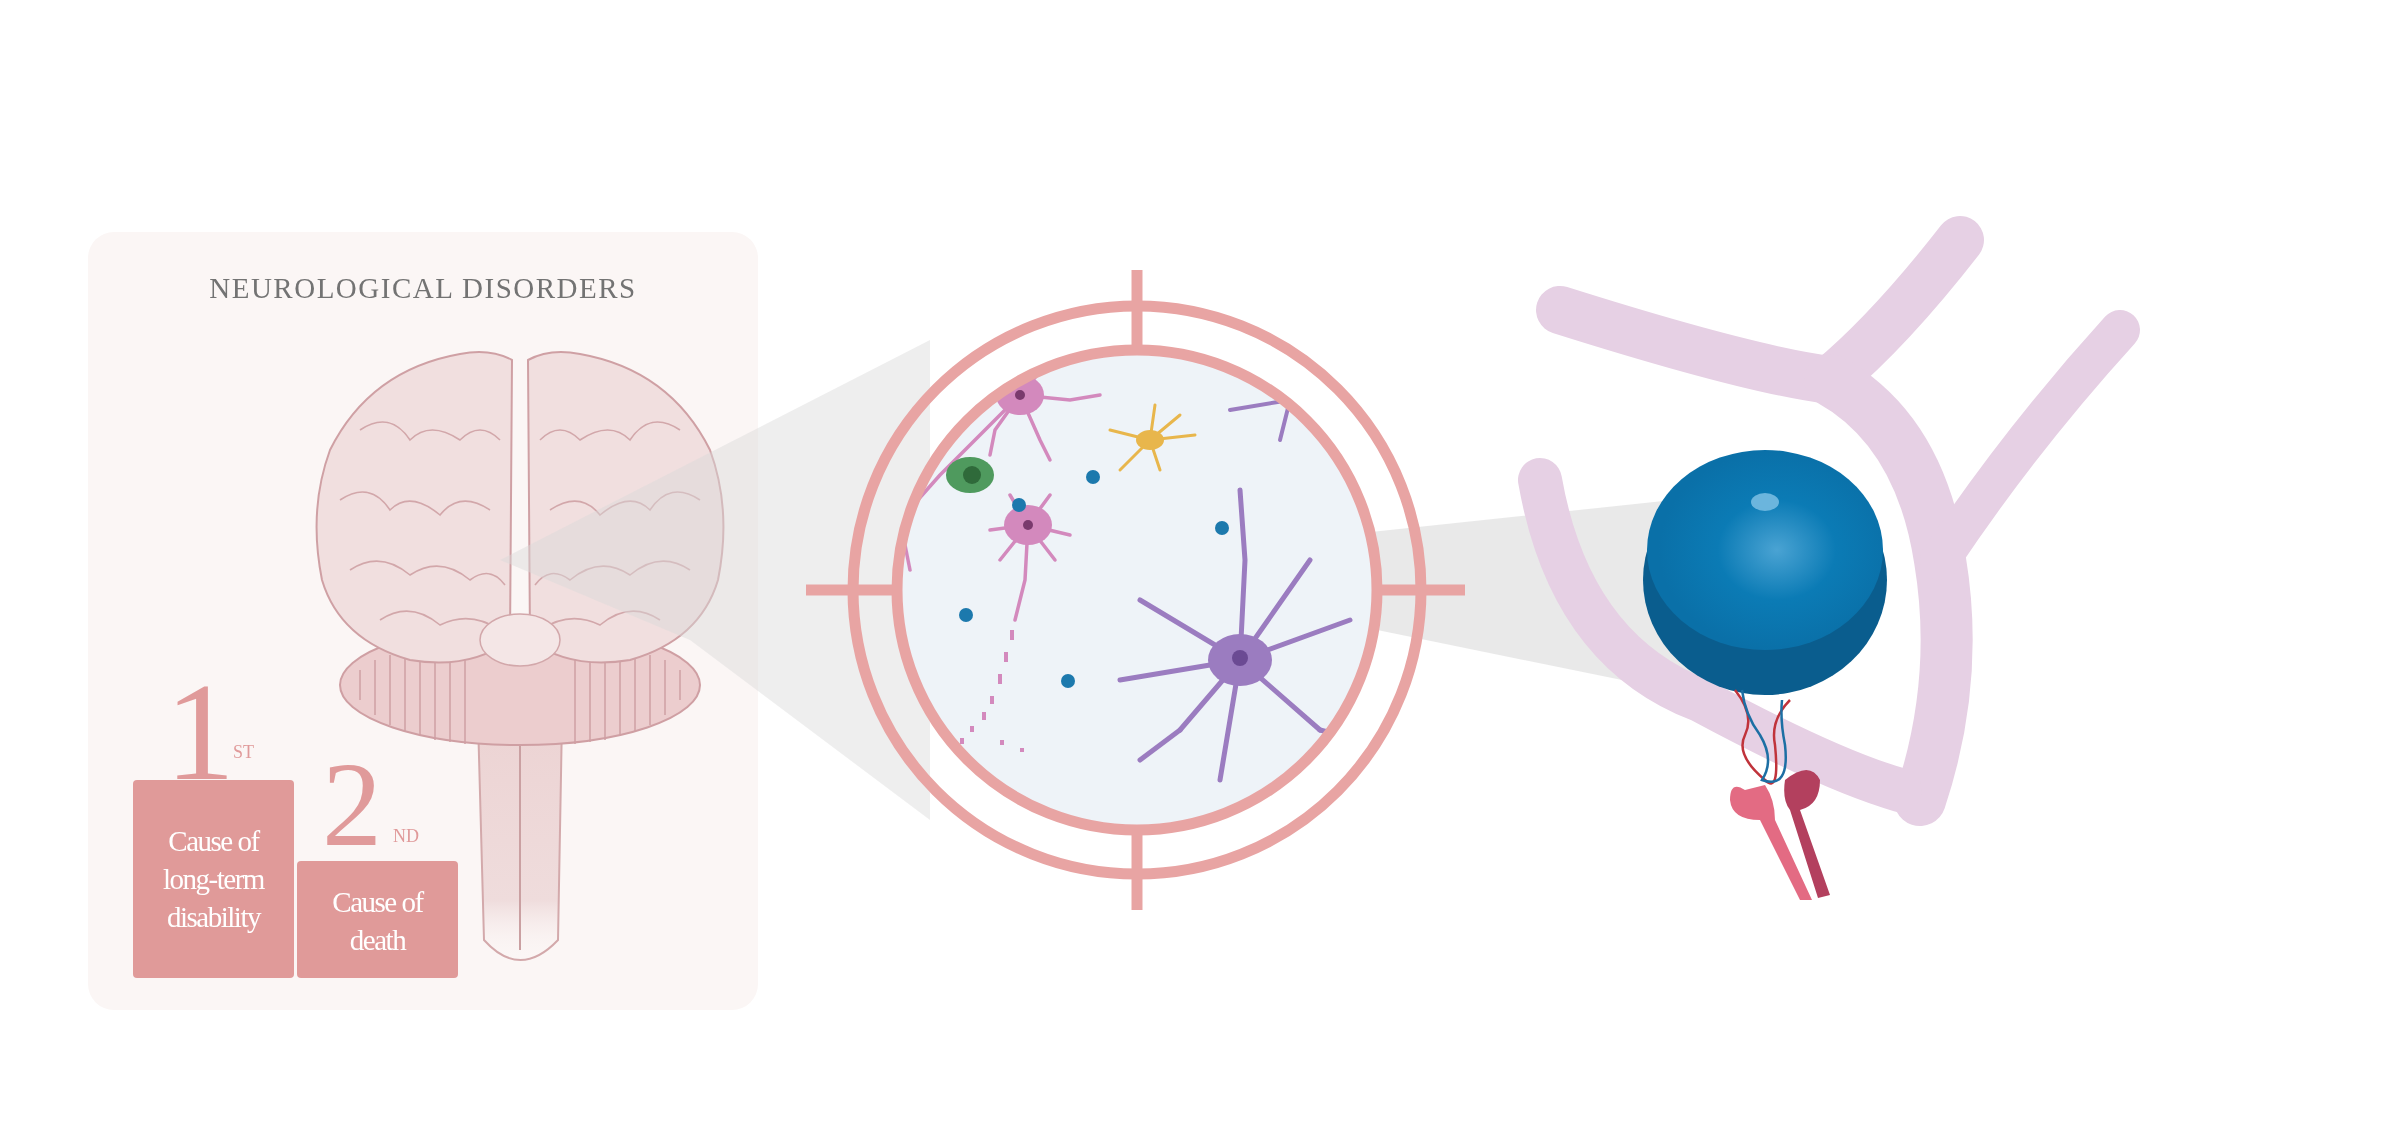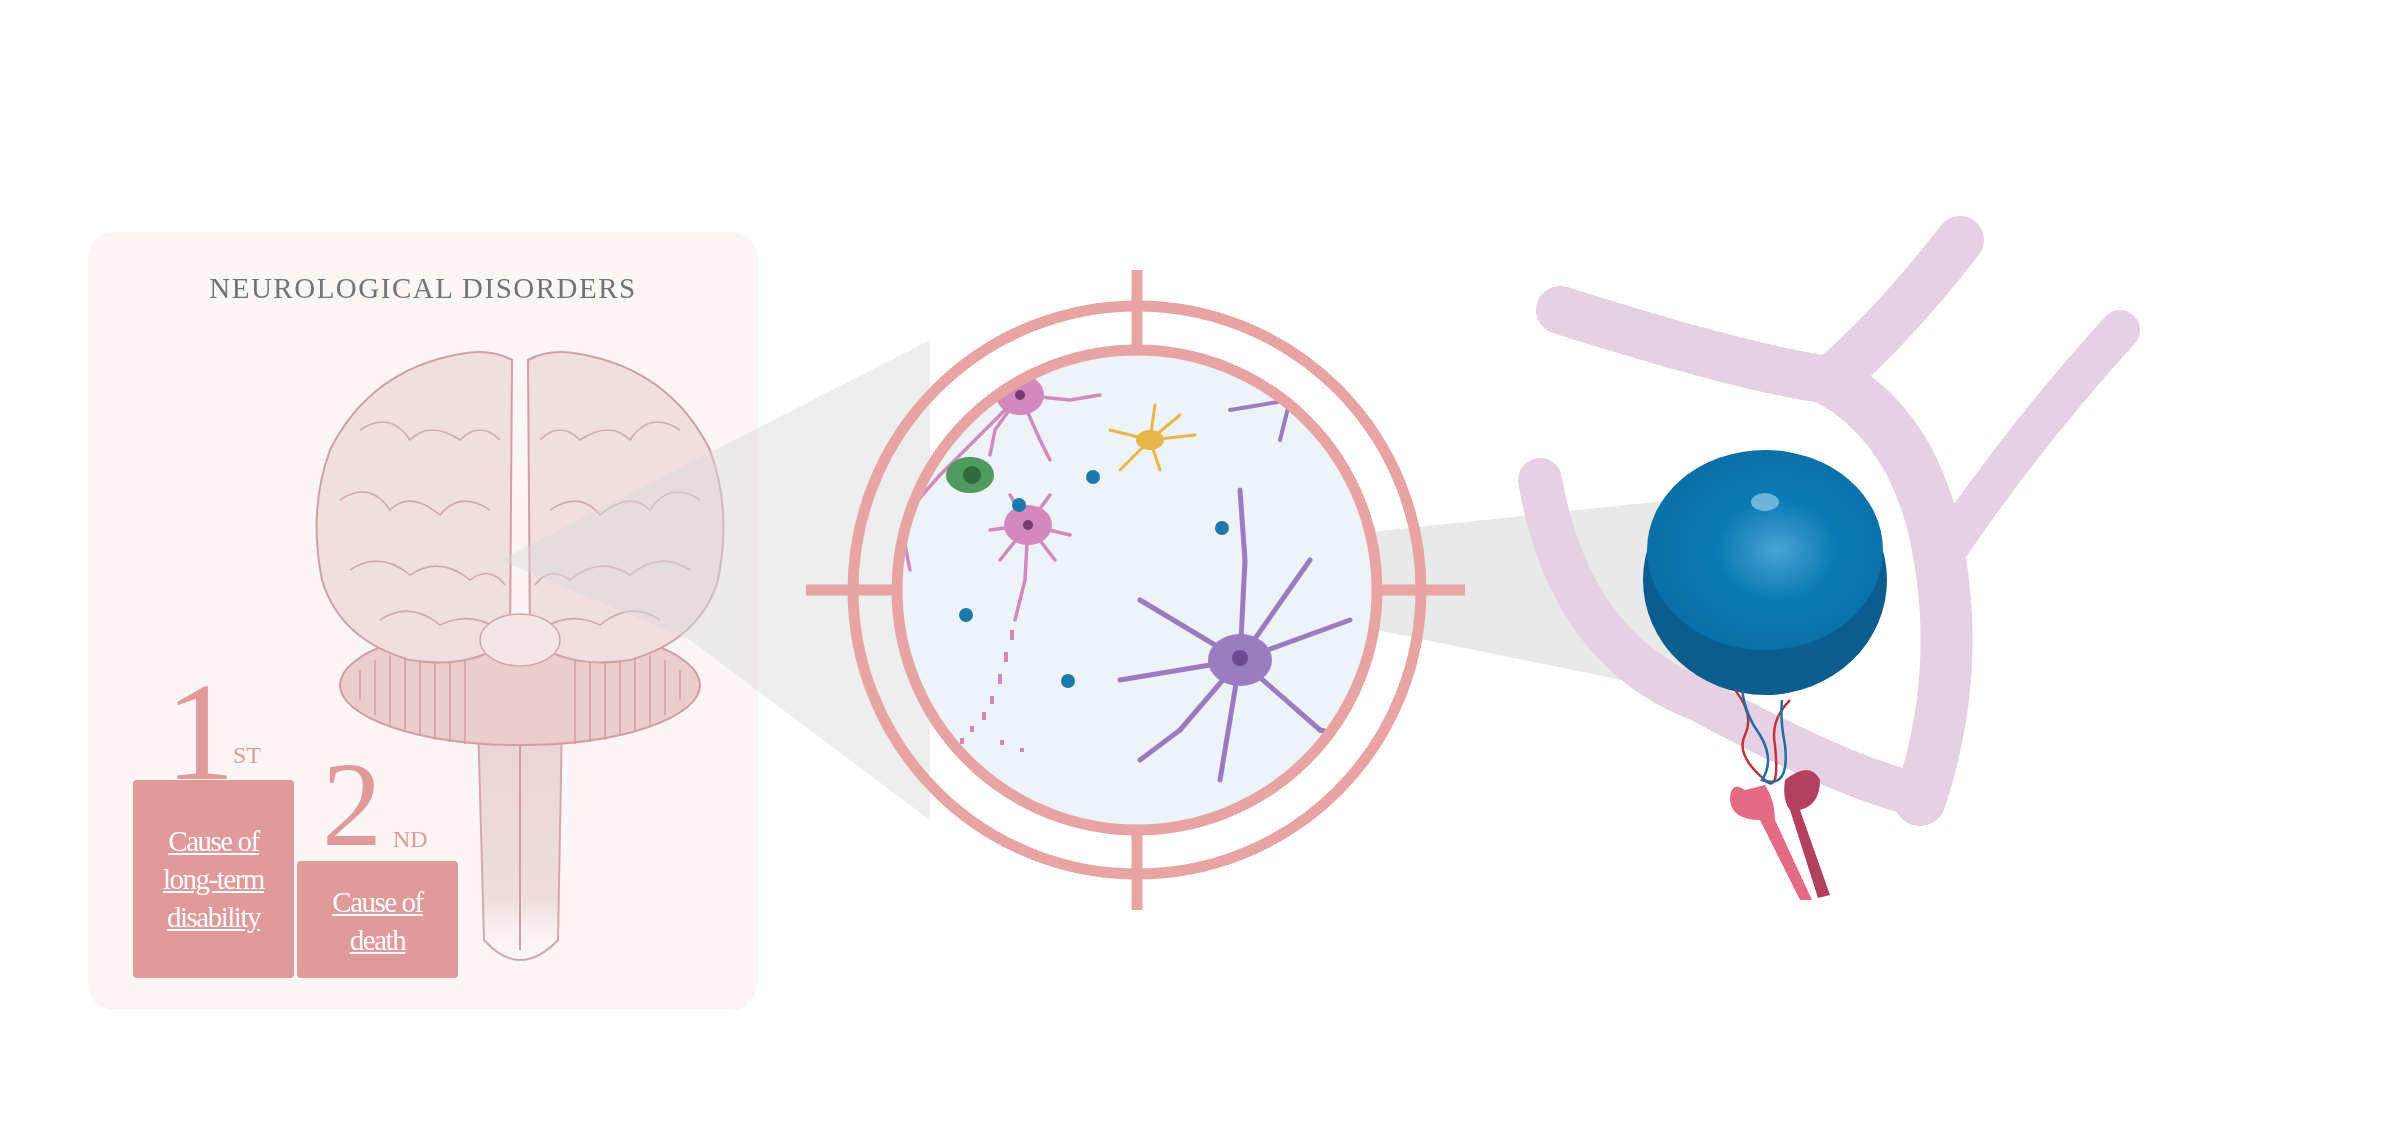--- a/index.html
+++ b/index.html
@@ -1,22 +1,22 @@
 <!DOCTYPE html>
 <html><head>
 <meta charset="utf-8">
 <style>
   html, body { margin:0; padding:0; background:#ffffff; }
   body { width:2400px; height:1142px; position:relative; overflow:hidden; font-family:"DejaVu Serif", serif; }
   .panel { position:absolute; left:88px; top:232px; width:670px; height:778px; background:#fbf6f5; border-radius:26px; }
   .panel-title { position:absolute; left:0; width:100%; top:40px; text-align:center; color:#737373; font-family:"Liberation Serif", serif; font-size:29px; letter-spacing:1.5px; }
   .rank-num { position:absolute; color:#e09a9a; font-family:"Liberation Serif", serif; line-height:1; }
-  .rank-sup { position:absolute; color:#e09a9a; font-family:"Liberation Serif", serif; font-size:24px; }
+  .rank-sup { position:absolute; color:#e09a9a; font-family:"Liberation Serif", serif; font-size:18px; }
   .podium { position:absolute; background:#e09a99; border-radius:4px; color:#ffffff; font-family:"Liberation Serif", serif; font-size:29px; line-height:38px; text-align:center; letter-spacing:-1.5px; display:flex; align-items:flex-start; justify-content:center; }
-  .podium span { display:block; padding-top:0;text-decoration:underline; }
+  .podium span { display:block; padding-top:0; }
   svg { position:absolute; overflow:visible; }
 </style>
 </head>
 <body>
 
 <div class="panel">
   <div class="panel-title">NEUROLOGICAL DISORDERS</div>
 </div>
 
 <svg style="left:300px; top:340px;" width="440" height="720" viewBox="0 0 440 720">

